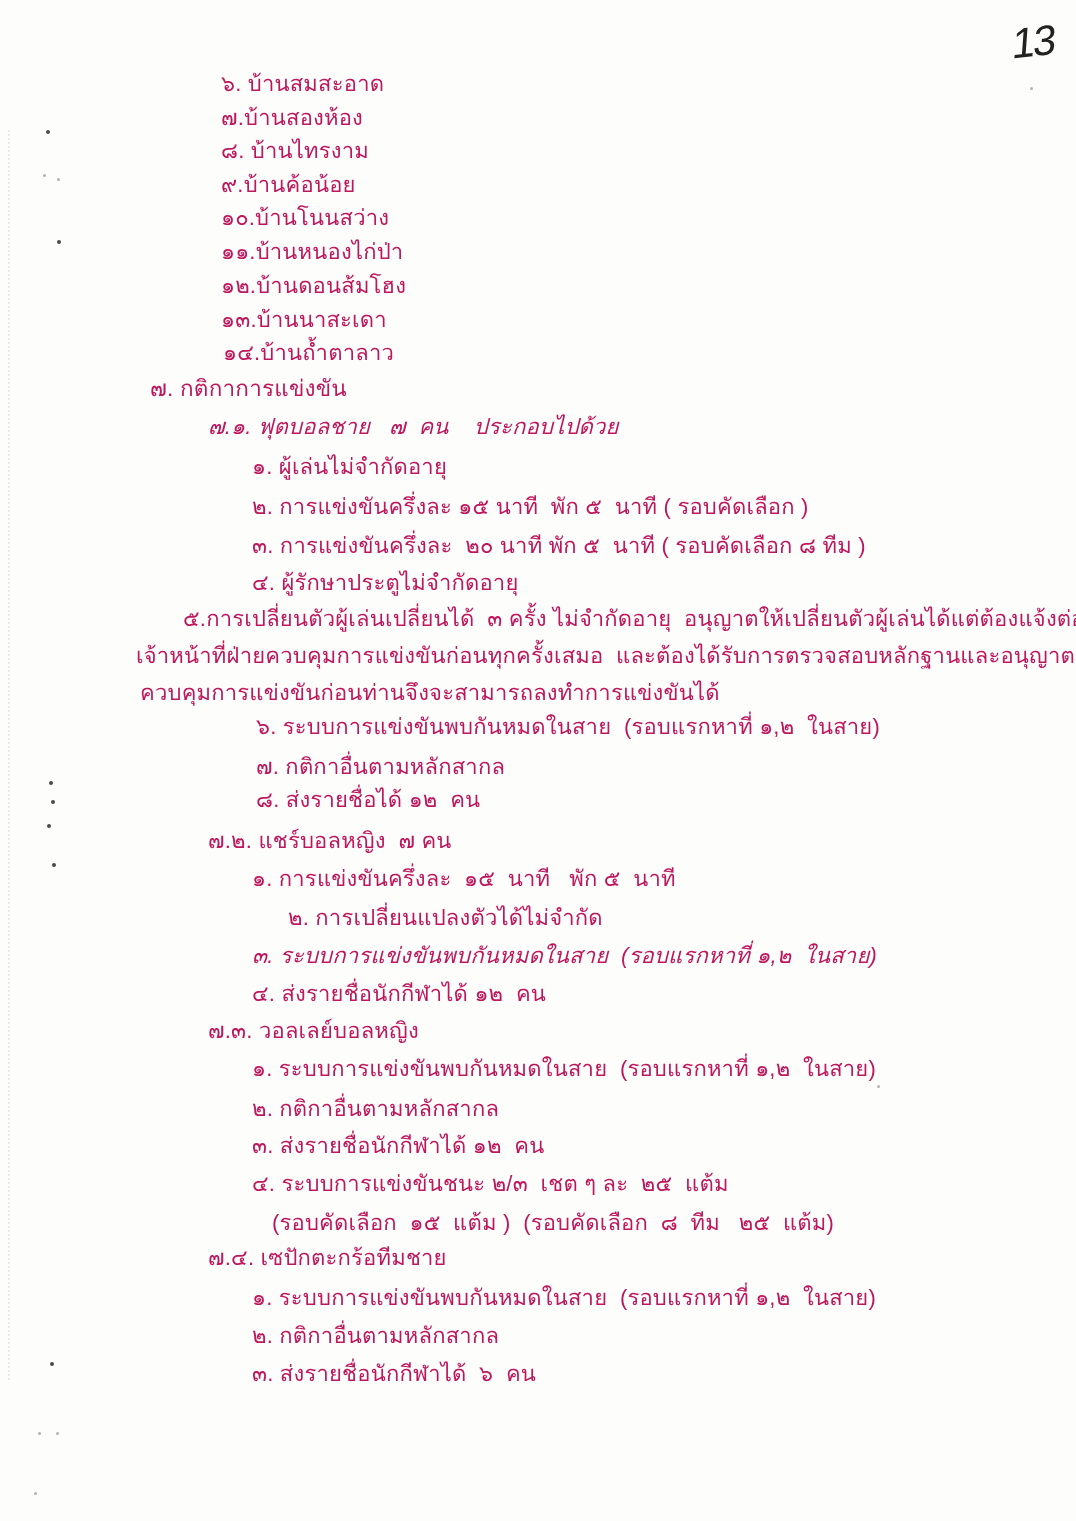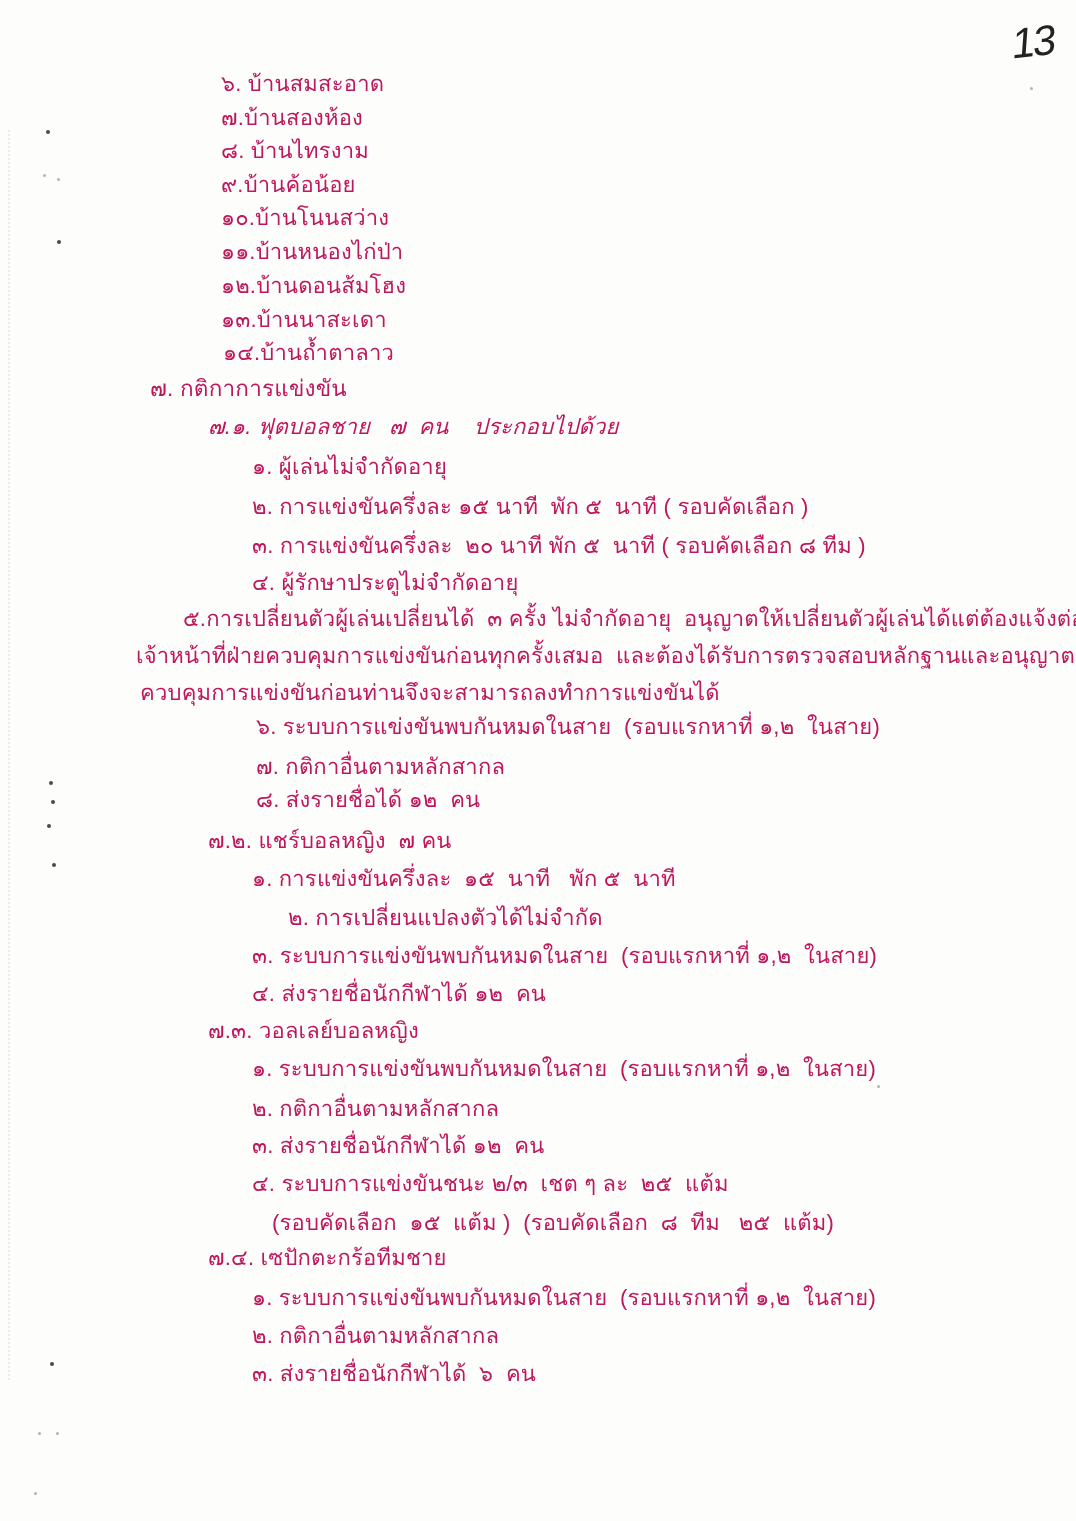--- a/index.html
+++ b/index.html
@@ -92,21 +92,21 @@
       <div class="line" style="top:678px; left:140px;text-align:center;">ควบคุมการแข่งขันก่อนท่านจึงจะสามารถลงทำการแข่งขันได้</div>
       <div class="line" style="top:712px; left:256px;">๖. ระบบการแข่งขันพบกันหมดในสาย  (รอบแรกหาที่ ๑,๒  ในสาย)</div>
       <div class="line" style="top:752px; left:256px;">๗. กติกาอื่นตามหลักสากล</div>
       <div class="line" style="top:785px; left:256px;">๘. ส่งรายชื่อได้ ๑๒  คน</div>
     </div>
 
     <div>
       <div class="line" style="top:826px;  left:208px;">๗.๒. แชร์บอลหญิง  ๗ คน</div>
       <div class="line" style="top:864px;  left:252px;">๑. การแข่งขันครึ่งละ  ๑๕  นาที   พัก ๕  นาที</div>
       <div class="line" style="top:903px;  left:252px;margin-left:36px;">๒. การเปลี่ยนแปลงตัวได้ไม่จำกัด</div>
-      <div class="line" style="top:941px;  left:252px;">๓. ระบบการแข่งขันพบกันหมดในสาย  (รอบแรกหาที่ ๑,๒  ในสาย)</div>
+      <div class="line" style="top:941px;  left:252px;font-style:italic;">๓. ระบบการแข่งขันพบกันหมดในสาย  (รอบแรกหาที่ ๑,๒  ในสาย)</div>
       <div class="line" style="top:979px;  left:252px;">๔. ส่งรายชื่อนักกีฬาได้ ๑๒  คน</div>
     </div>
 
     <div>
       <div class="line" style="top:1016px; left:208px;">๗.๓. วอลเลย์บอลหญิง</div>
       <div class="line" style="top:1054px; left:252px;">๑. ระบบการแข่งขันพบกันหมดในสาย  (รอบแรกหาที่ ๑,๒  ในสาย)</div>
       <div class="line" style="top:1094px; left:252px;">๒. กติกาอื่นตามหลักสากล</div>
       <div class="line" style="top:1131px; left:252px;">๓. ส่งรายชื่อนักกีฬาได้ ๑๒  คน</div>
       <div class="line" style="top:1169px; left:252px;">๔. ระบบการแข่งขันชนะ ๒/๓  เชต ๆ ละ  ๒๕  แต้ม</div>
       <div class="line" style="top:1208px; left:272px;">(รอบคัดเลือก  ๑๕  แต้ม )  (รอบคัดเลือก  ๘  ทีม   ๒๕  แต้ม)</div>

